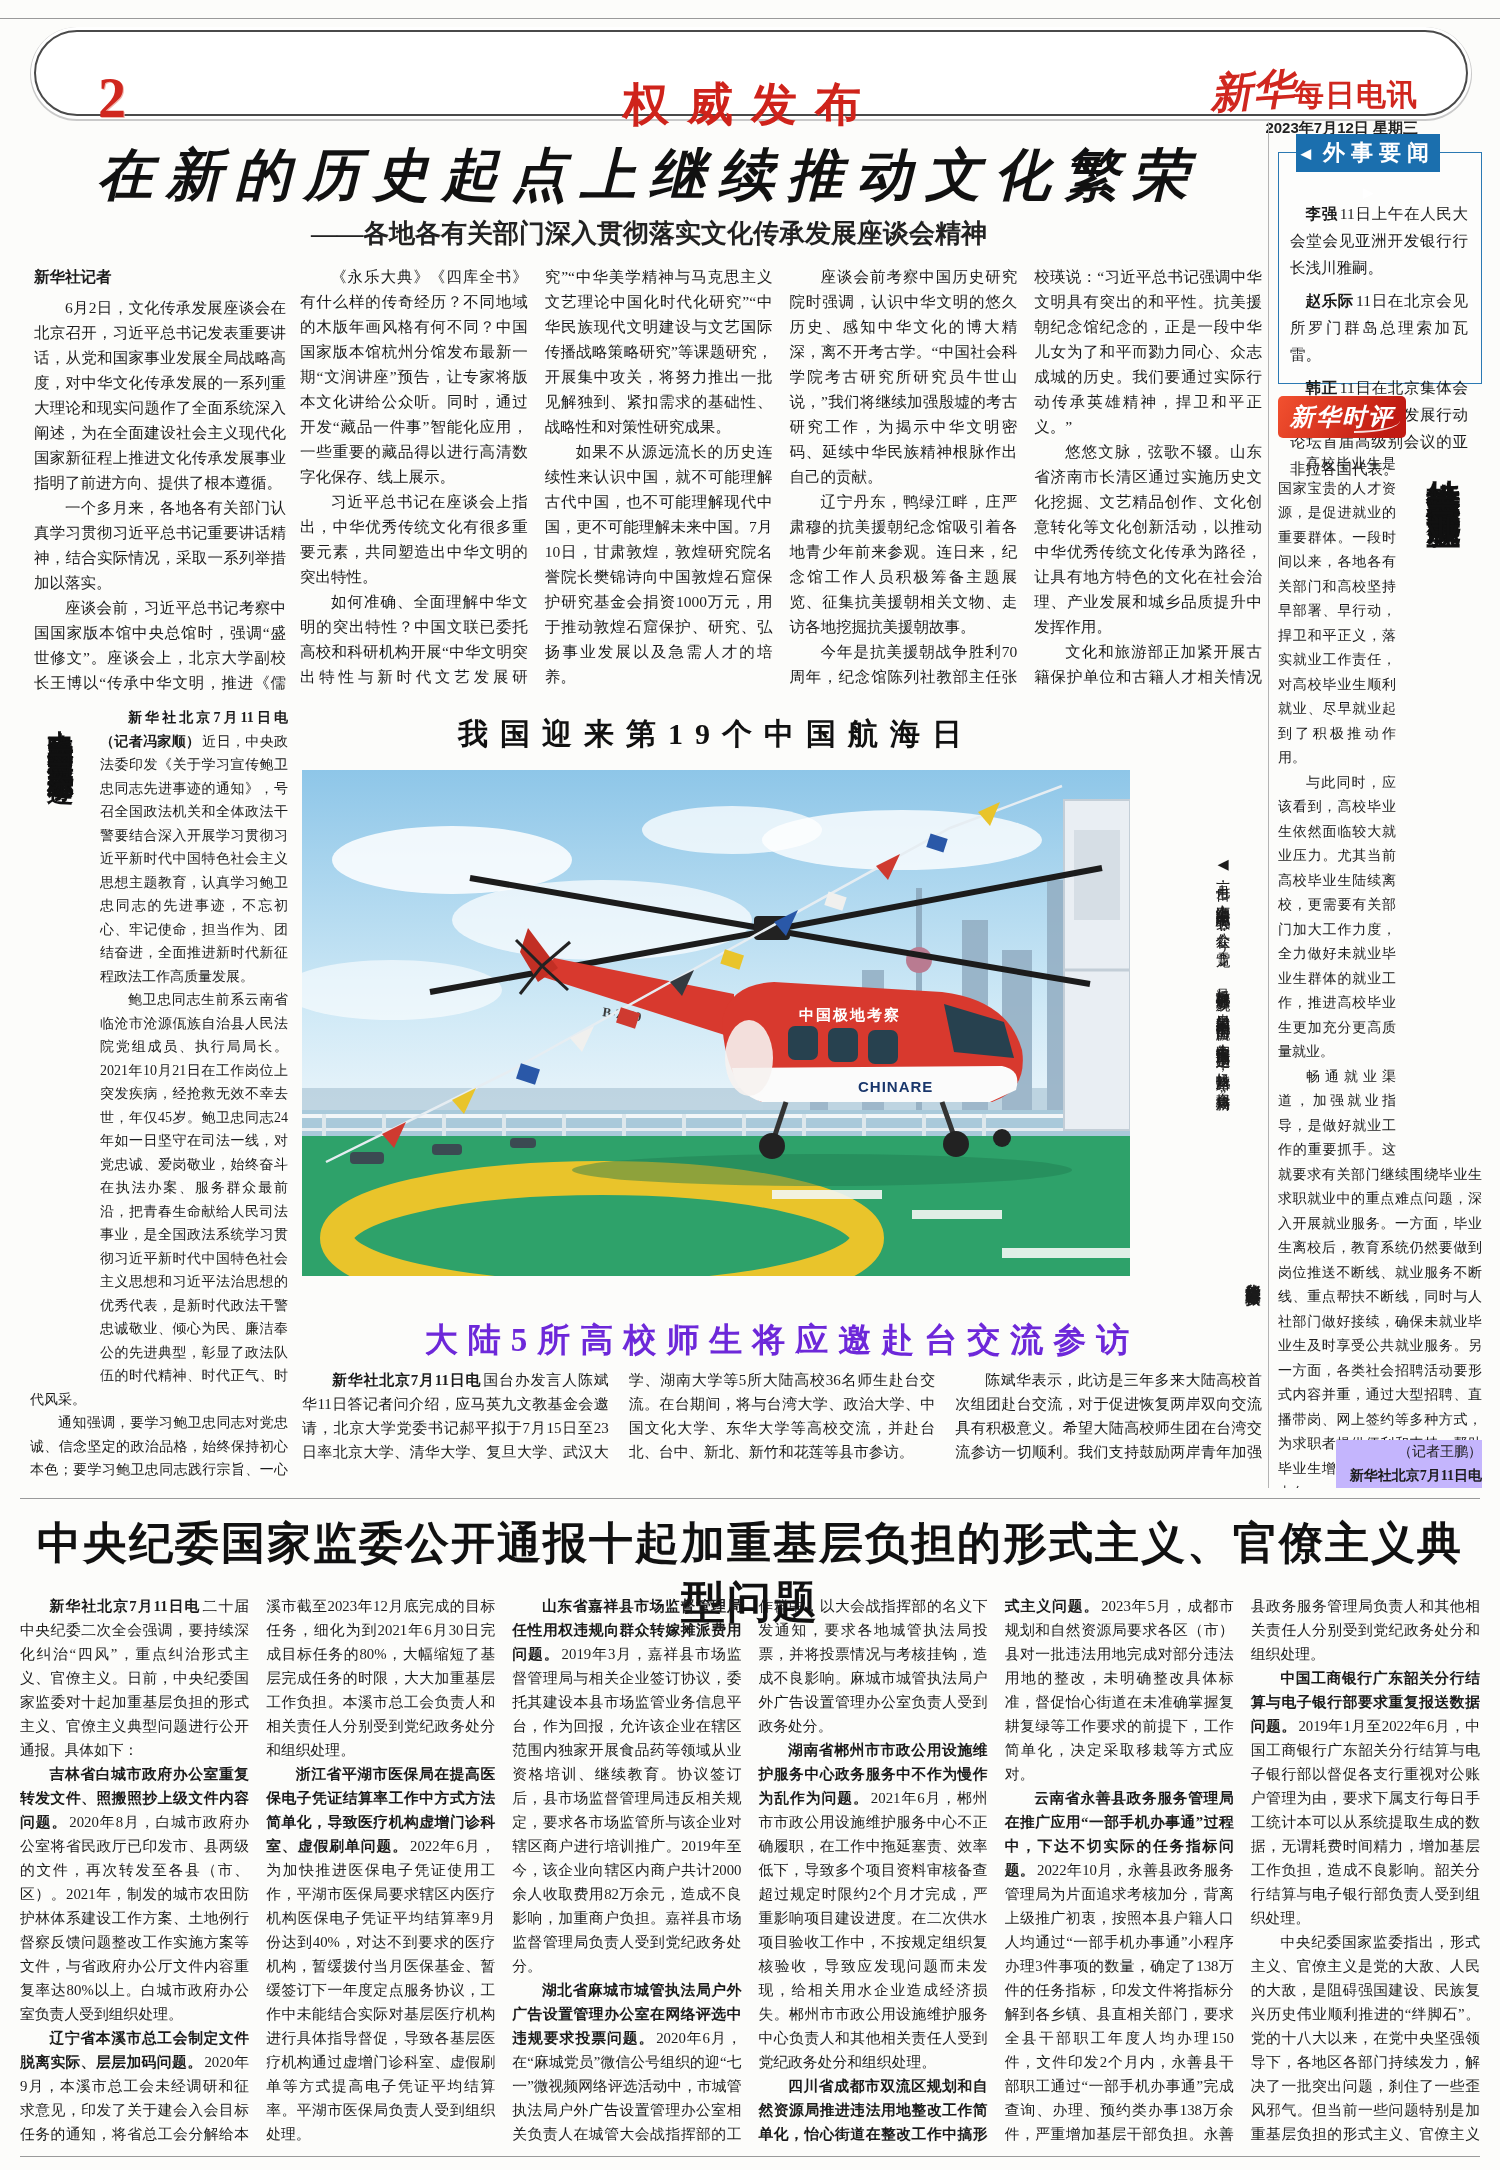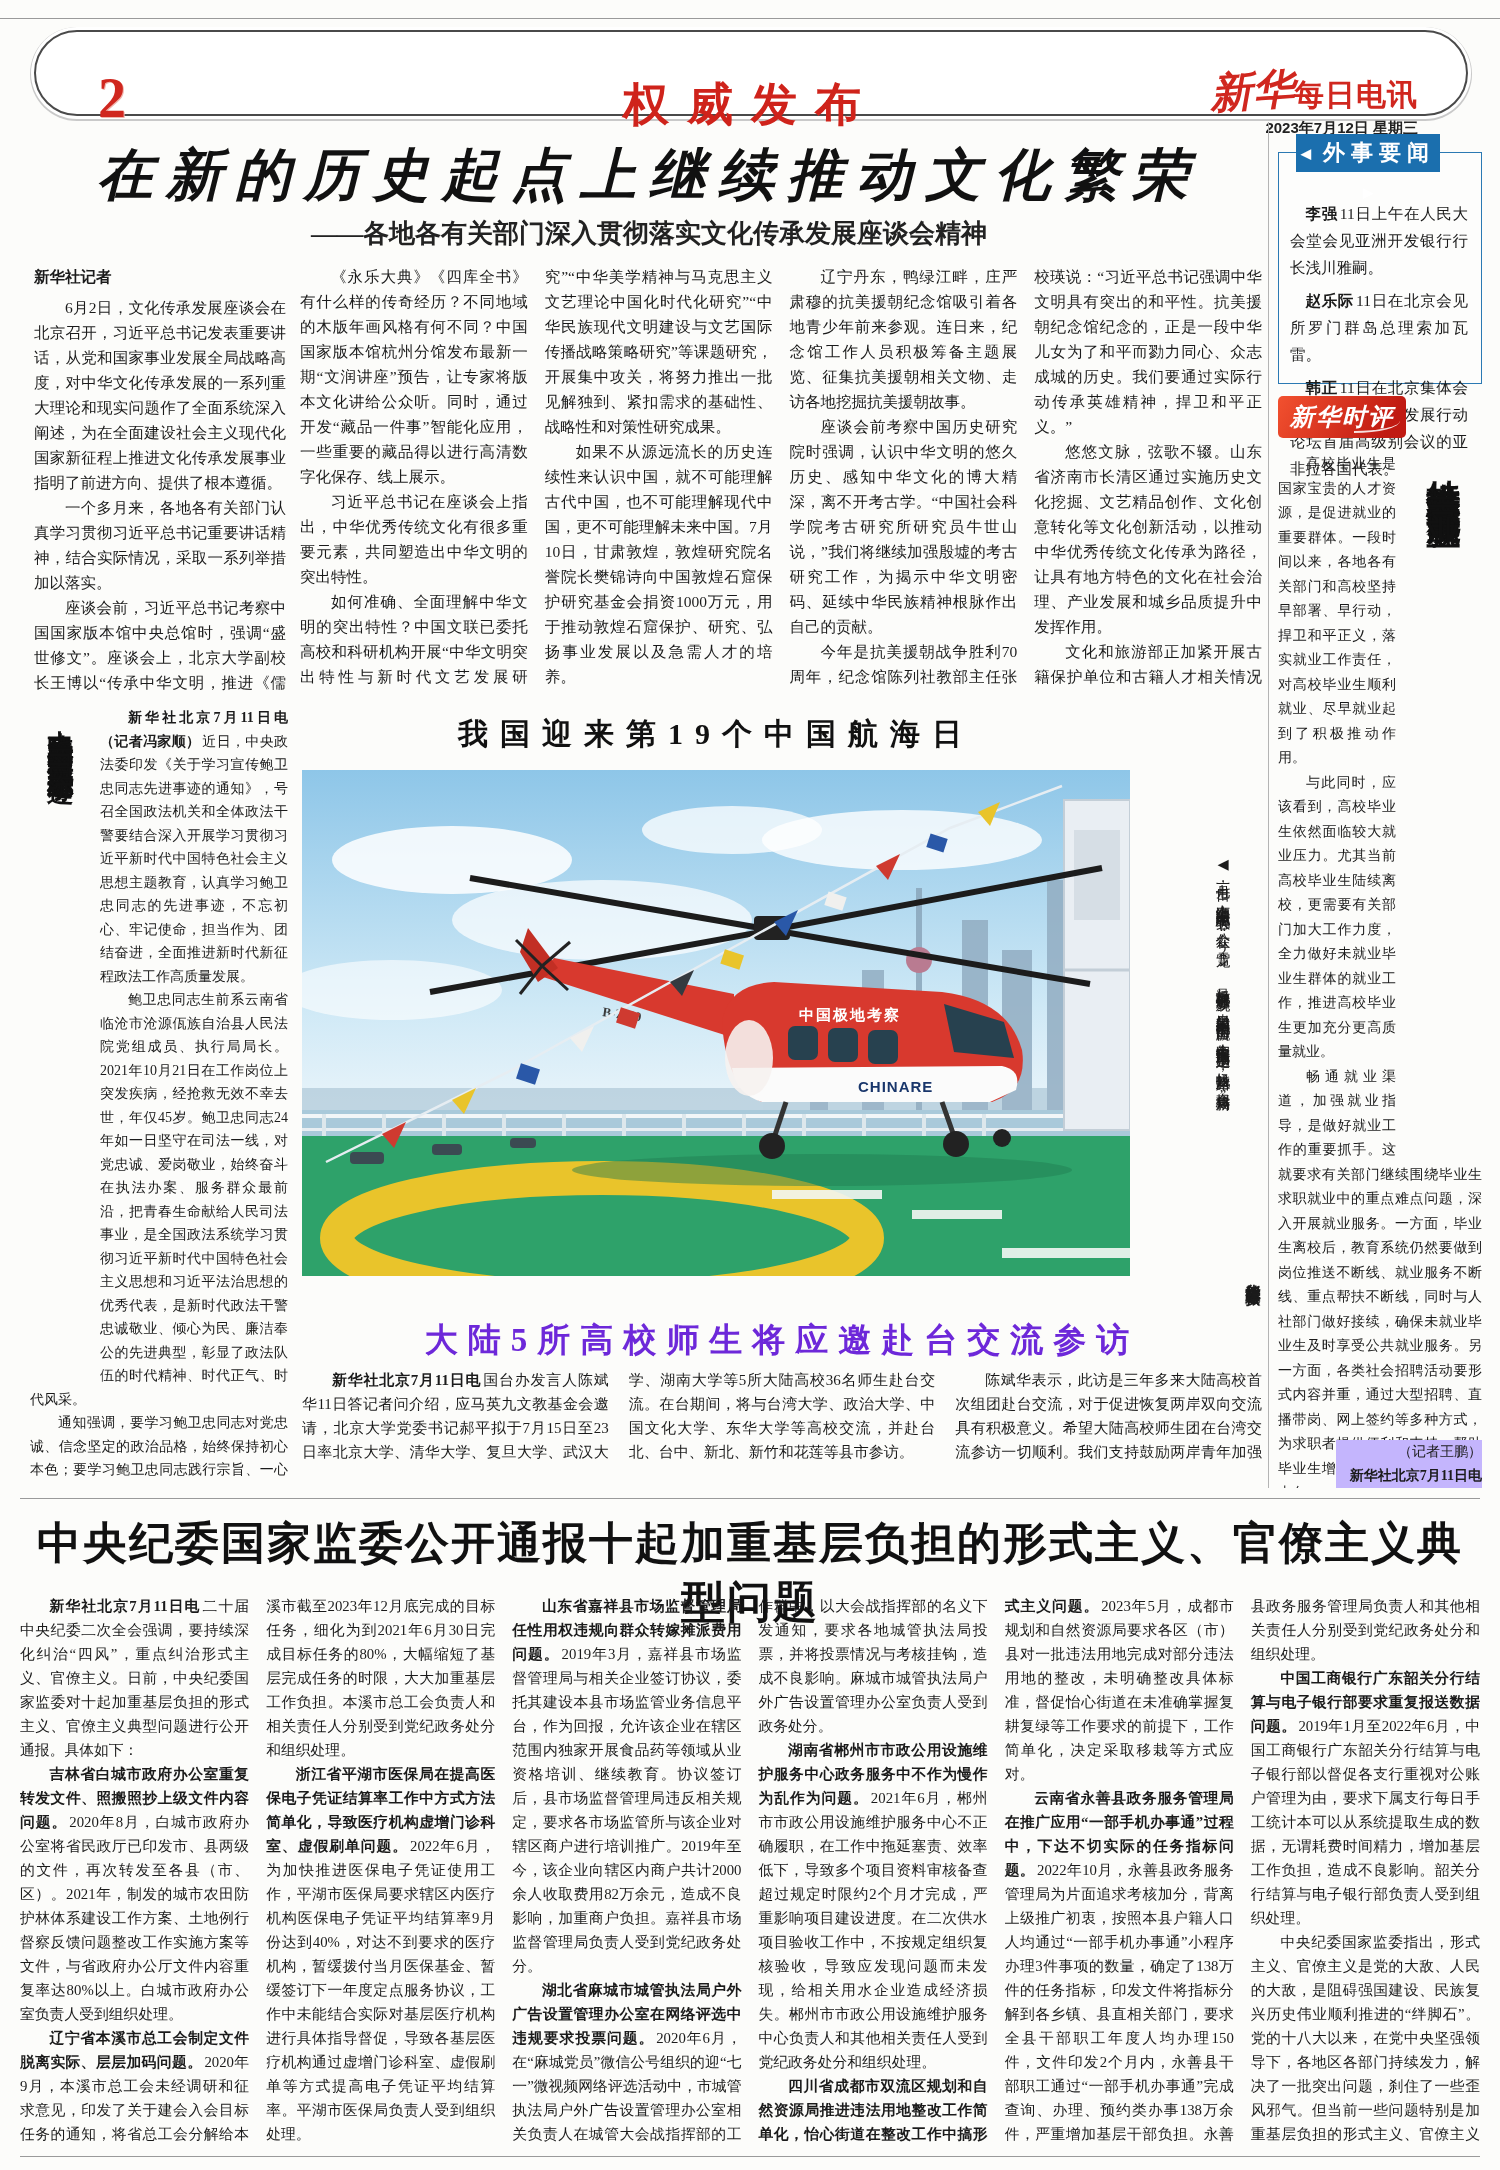--- a/index.html
+++ b/index.html
@@ -103,22 +103,22 @@
         <p>6月2日，文化传承发展座谈会在北京召开，习近平总书记发表重要讲话，从党和国家事业发展全局战略高度，对中华文化传承发展的一系列重大理论和现实问题作了全面系统深入阐述，为在全面建设社会主义现代化国家新征程上推进文化传承发展事业指明了前进方向、提供了根本遵循。</p>
         <p>一个多月来，各地各有关部门认真学习贯彻习近平总书记重要讲话精神，结合实际情况，采取一系列举措加以落实。</p>
         <p>座谈会前，习近平总书记考察中国国家版本馆中央总馆时，强调“盛世修文”。座谈会上，北京大学副校长王博以“传承中华文明，推进《儒藏》编纂与研究”为题作了发言。作为我国重大基础性学术文化项目，《儒藏》全本的编纂工作正在推进。</p>
       </div>
   </div>
   <div class="colB body-text">
       <p>《永乐大典》《四库全书》有什么样的传奇经历？不同地域的木版年画风格有何不同？中国国家版本馆杭州分馆发布最新一期“文润讲座”预告，让专家将版本文化讲给公众听。同时，通过开发“藏品一件事”智能化应用，一些重要的藏品得以进行高清数字化保存、线上展示。</p>
       <p>习近平总书记在座谈会上指出，中华优秀传统文化有很多重要元素，共同塑造出中华文明的突出特性。</p>
       <p>如何准确、全面理解中华文明的突出特性？中国文联已委托高校和科研机构开展“中华文明突出特性与新时代文艺发展研究”“中华美学精神与马克思主义文艺理论中国化时代化研究”“中华民族现代文明建设与文艺国际传播战略策略研究”等课题研究，开展集中攻关，将努力推出一批见解独到、紧扣需求的基础性、战略性和对策性研究成果。</p>
       <p>如果不从源远流长的历史连续性来认识中国，就不可能理解古代中国，也不可能理解现代中国，更不可能理解未来中国。7月10日，甘肃敦煌，敦煌研究院名誉院长樊锦诗向中国敦煌石窟保护研究基金会捐资1000万元，用于推动敦煌石窟保护、研究、弘扬事业发展以及急需人才的培养。</p>
+      <p>座谈会前考察中国历史研究院时强调，认识中华文明的悠久历史、感知中华文化的博大精深，离不开考古学。“中国社会科学院考古研究所研究员牛世山说，”我们将继续加强殷墟的考古研究工作，为揭示中华文明密码、延续中华民族精神根脉作出自己的贡献。</p>
       <p>辽宁丹东，鸭绿江畔，庄严肃穆的抗美援朝纪念馆吸引着各地青少年前来参观。连日来，纪念馆工作人员积极筹备主题展览、征集抗美援朝相关文物、走访各地挖掘抗美援朝故事。</p>
-      <p>座谈会前考察中国历史研究院时强调，认识中华文明的悠久历史、感知中华文化的博大精深，离不开考古学。“中国社会科学院考古研究所研究员牛世山说，”我们将继续加强殷墟的考古研究工作，为揭示中华文明密码、延续中华民族精神根脉作出自己的贡献。</p>
       <p>今年是抗美援朝战争胜利70周年，纪念馆陈列社教部主任张校瑛说：“习近平总书记强调中华文明具有突出的和平性。抗美援朝纪念馆纪念的，正是一段中华儿女为了和平而勠力同心、众志成城的历史。我们要通过实际行动传承英雄精神，捍卫和平正义。”</p>
       <p>悠悠文脉，弦歌不辍。山东省济南市长清区通过实施历史文化挖掘、文艺精品创作、文化创意转化等文化创新活动，以推动中华优秀传统文化传承为路径，让具有地方特色的文化在社会治理、产业发展和城乡品质提升中发挥作用。</p>
       <p>文化和旅游部正加紧开展古籍保护单位和古籍人才相关情况调研、加强古籍保护工作标准体系建设等工作，计划增设一批古籍修复技艺传习所、培养一批实践型古籍保护人才。另一方面，将通过推进“春节”申遗相关工作，做好《保护非物质文化遗产公约》颁布20周年非遗宣传展示活动，推广中国非遗保护实践经验，以非遗展示中华文明的突出特性。</p>
     </div>
 
   <div class="politics body-text">
     <div class="pol-vhead">中央政法委印发通知要求学习宣传鲍卫忠同志先进事迹</div>
     <div>
         <p><b>新华社北京7月11日电（记者冯家顺）</b>近日，中央政法委印发《关于学习宣传鲍卫忠同志先进事迹的通知》，号召全国政法机关和全体政法干警要结合深入开展学习贯彻习近平新时代中国特色社会主义思想主题教育，认真学习鲍卫忠同志的先进事迹，不忘初心、牢记使命，担当作为、团结奋进，全面推进新时代新征程政法工作高质量发展。</p>
         <p>鲍卫忠同志生前系云南省临沧市沧源佤族自治县人民法院党组成员、执行局局长。2021年10月21日在工作岗位上突发疾病，经抢救无效不幸去世，年仅45岁。鲍卫忠同志24年如一日坚守在司法一线，对党忠诚、爱岗敬业，始终奋斗在执法办案、服务群众最前沿，把青春生命献给人民司法事业，是全国政法系统学习贯彻习近平新时代中国特色社会主义思想和习近平法治思想的优秀代表，是新时代政法干警忠诚敬业、倾心为民、廉洁奉公的先进典型，彰显了政法队伍的时代精神、时代正气、时代风采。</p>

